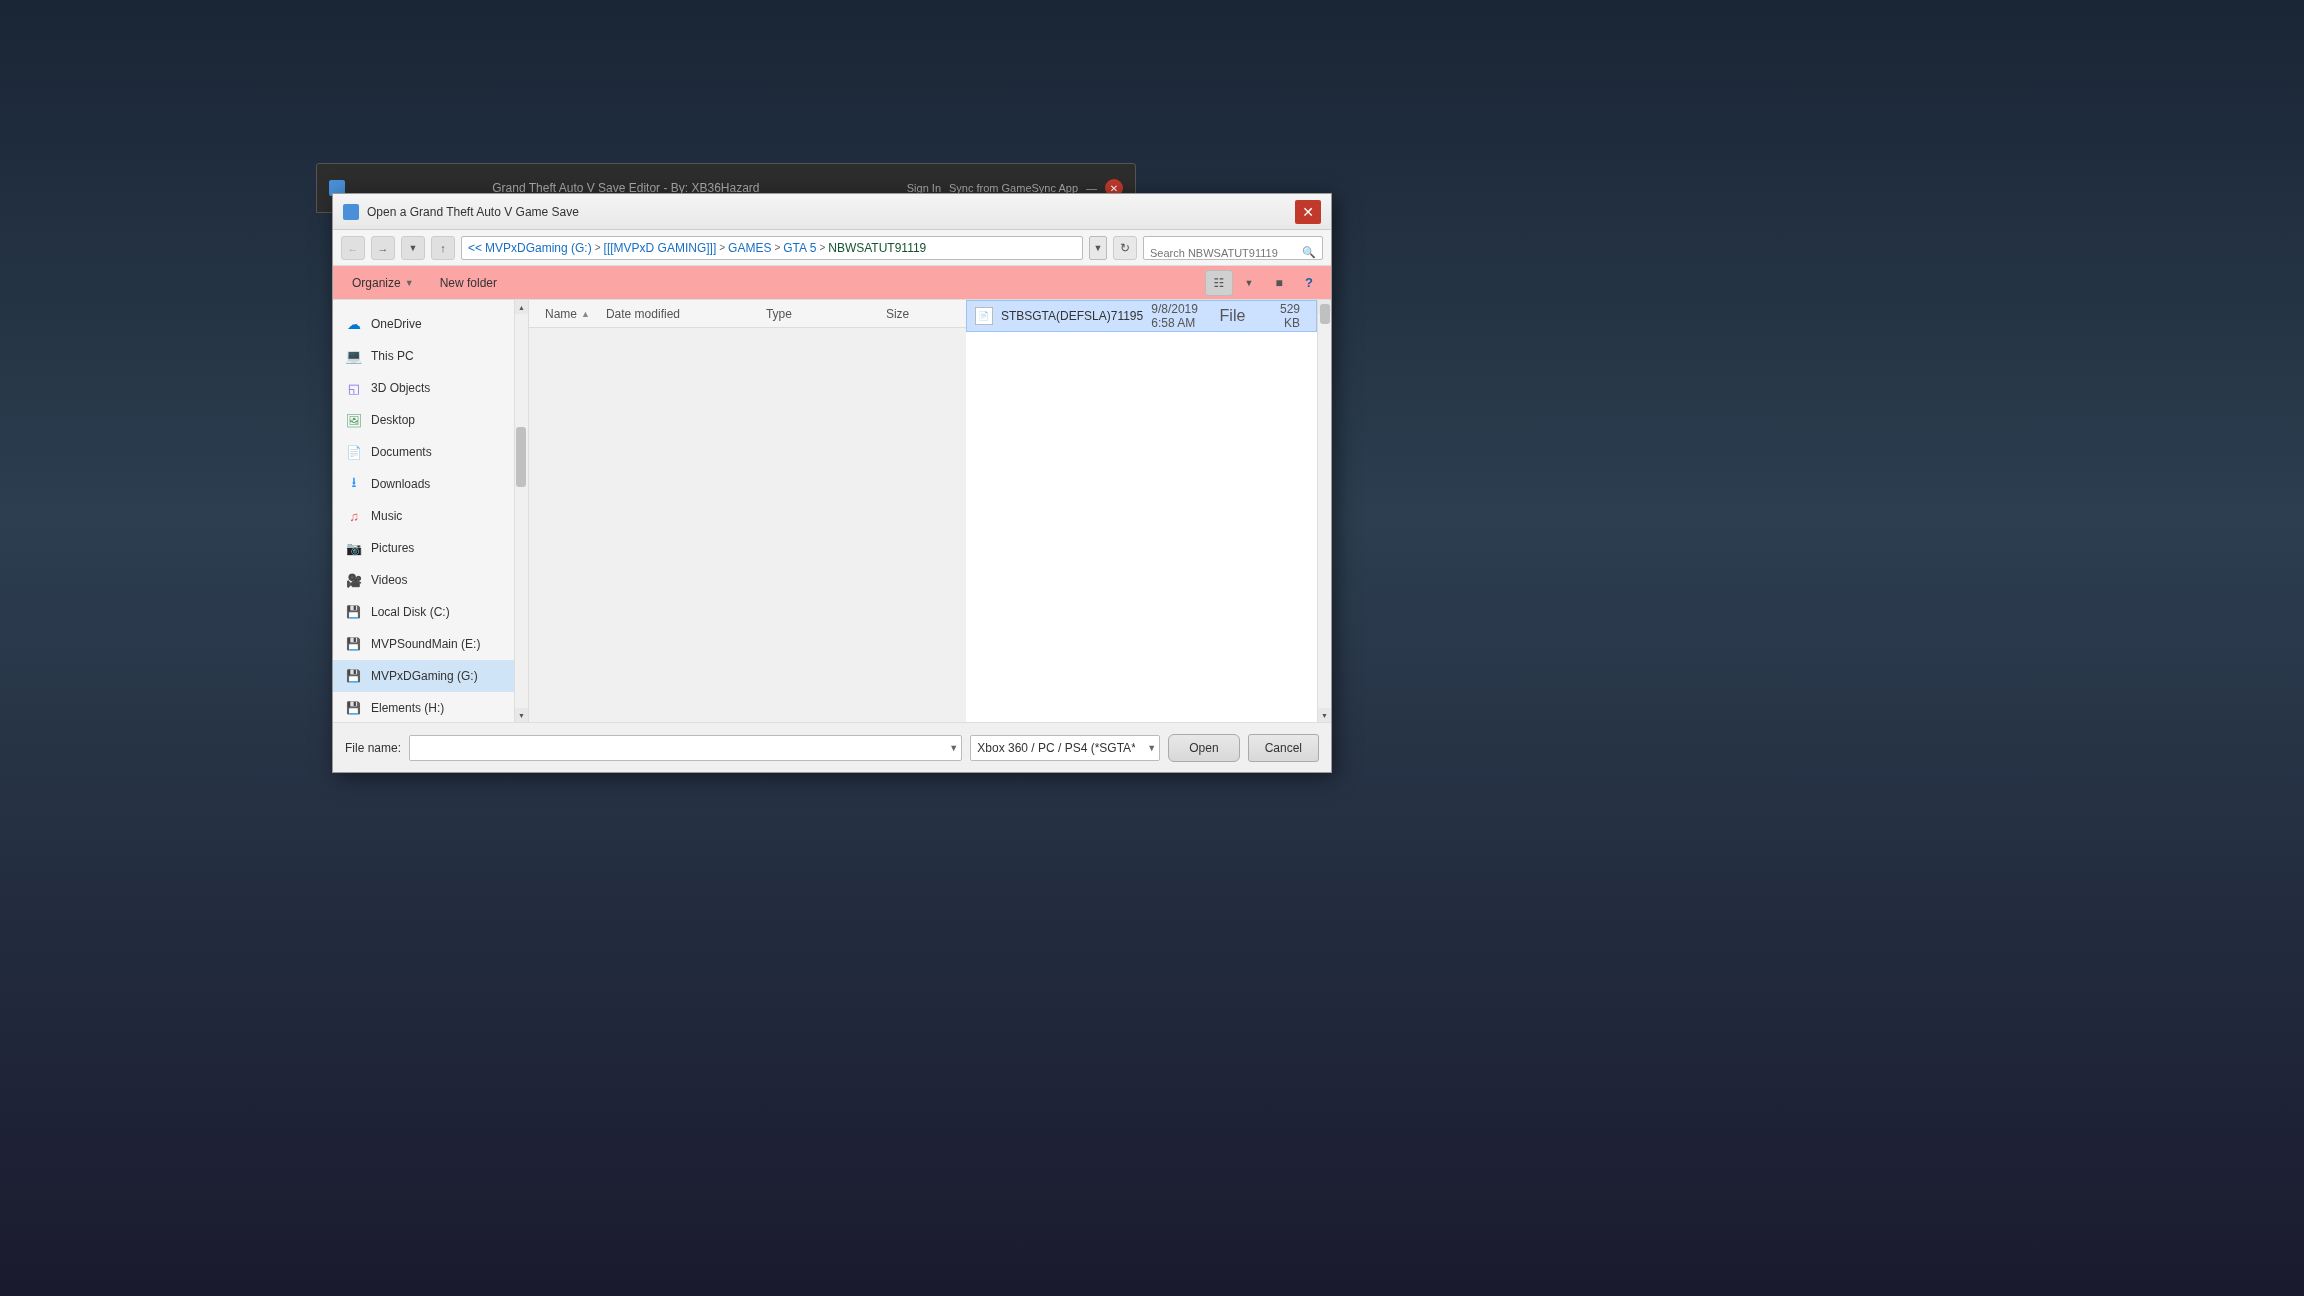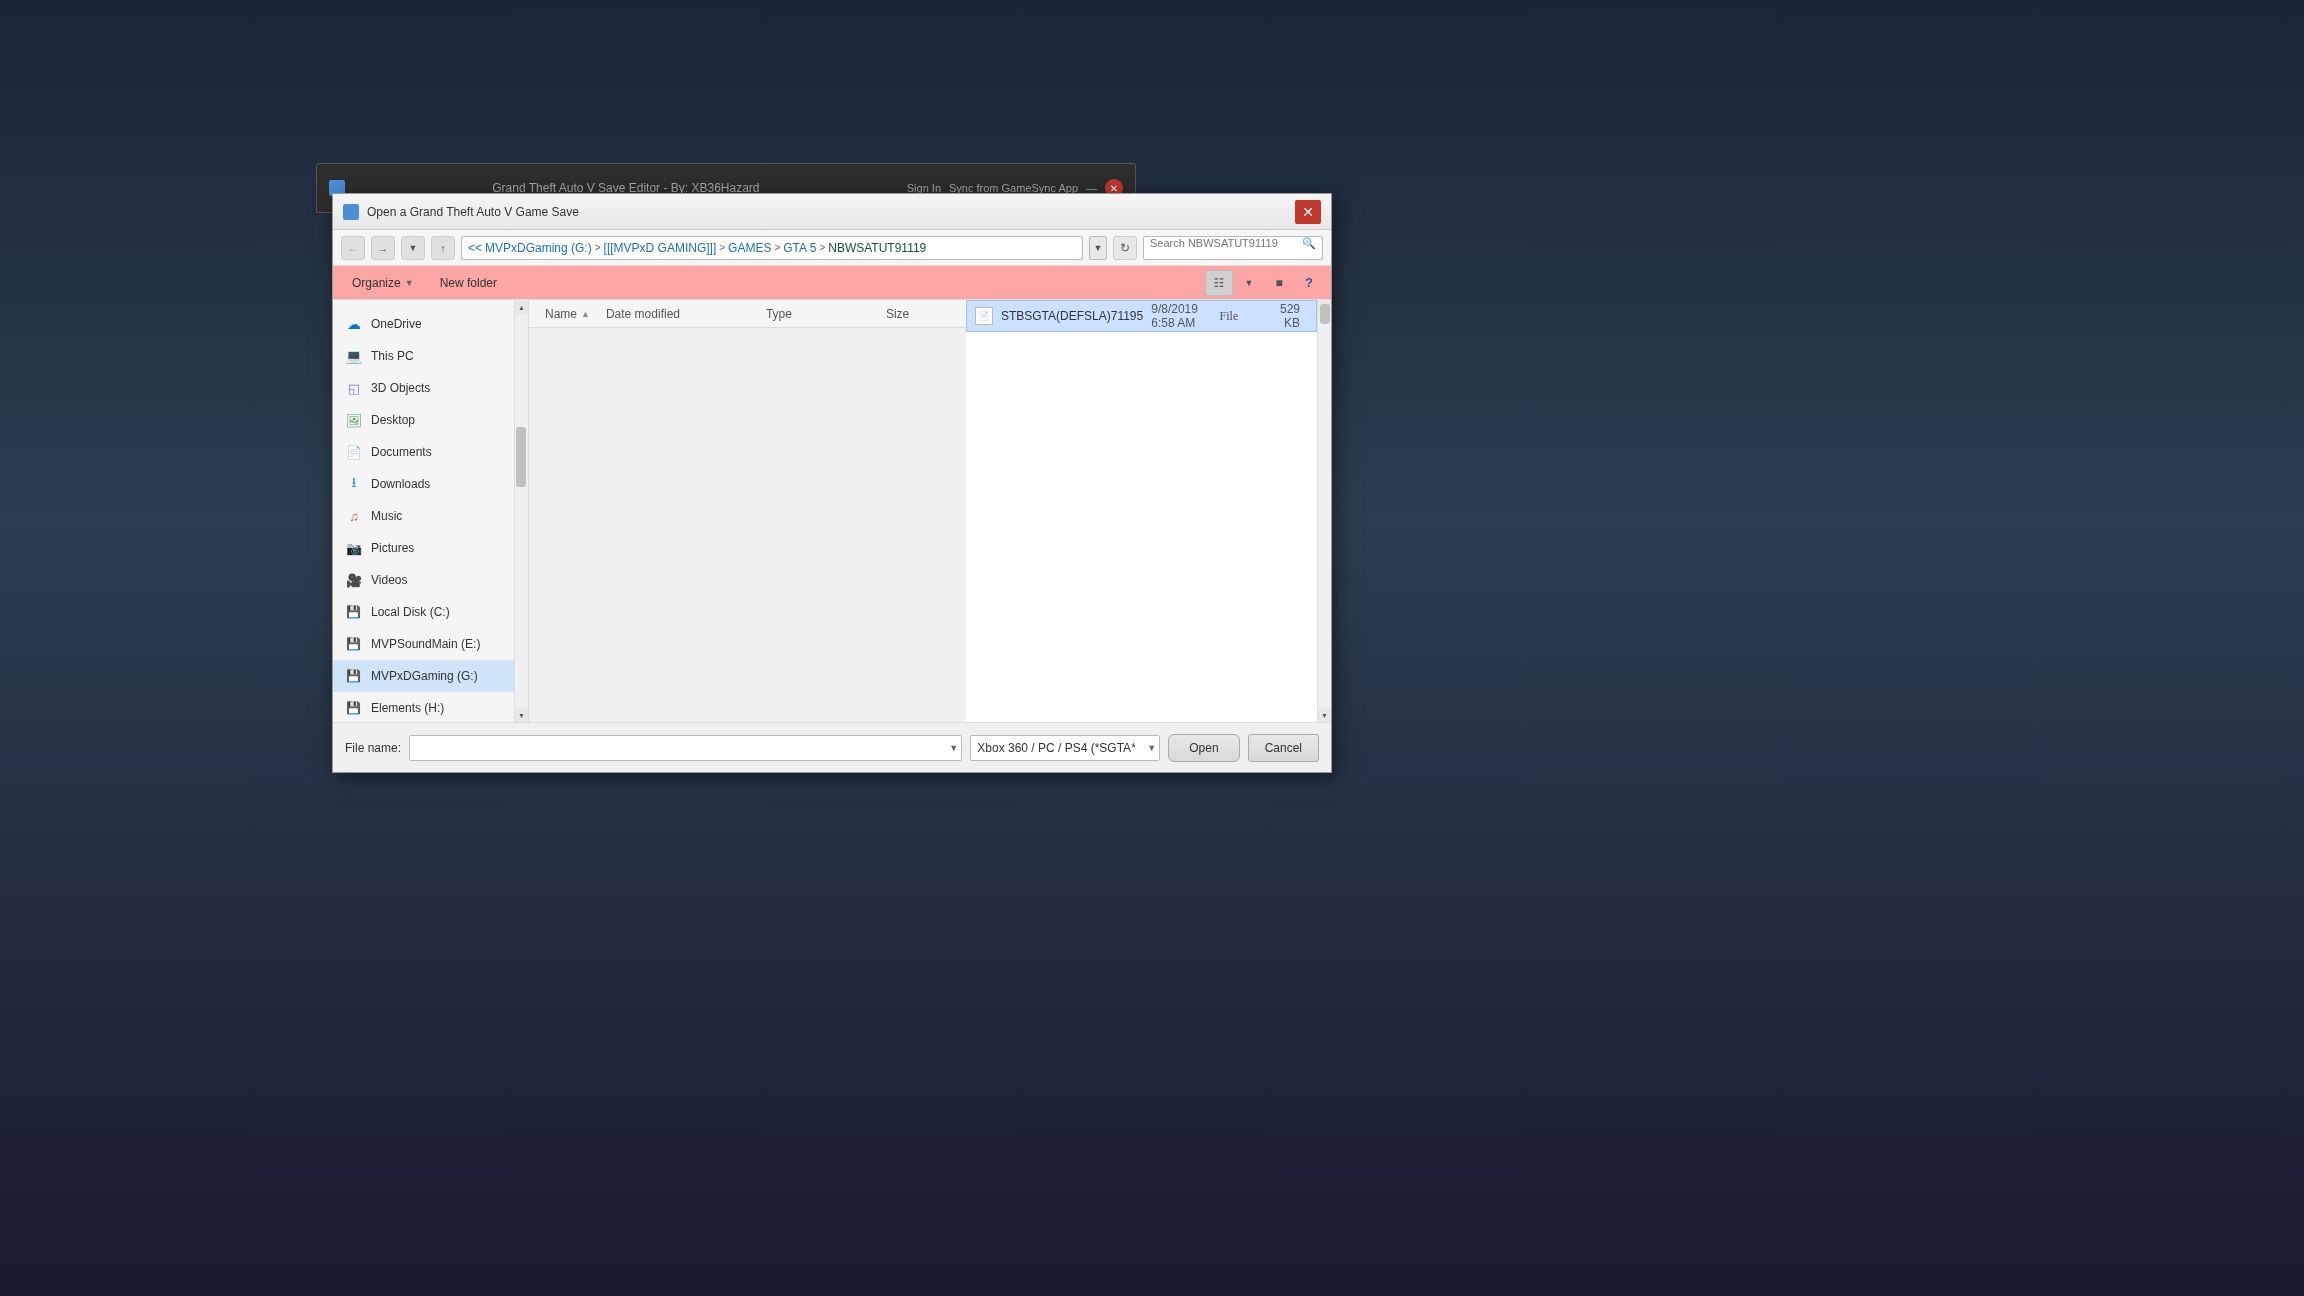--- a/index.html
+++ b/index.html
@@ -186,21 +186,21 @@
       font-size: 12px;
       color: #555;
     }
     .search-box {
       width: 180px;
       height: 24px;
       background: white;
       border: 1px solid #bbb;
       border-radius: 2px;
       display: flex;
-      align-items: flex-start;
+      align-items: flex-end;
       padding: 0 6px;
       gap: 4px;
     }
     .search-input {
       flex: 1;
       border: none;
       outline: none;
       font-size: 11px;
       color: #aaa;
       background: transparent;
@@ -373,21 +373,21 @@
       background: white;
       display: flex;
       align-items: center;
       justify-content: center;
       font-size: 9px;
       color: #888;
       flex-shrink: 0;
     }
     .file-name { flex: 1; font-size: 12px; color: #333; }
     .file-date { width: 160px; font-size: 12px; color: #555; }
-    .file-type { width: 120px; font-size: 12px; color: #555; font-family: Liberation Serif, serif; }
+    .file-type { width: 120px; font-size: 16px; color: #555; }
     .file-size { width: 80px; font-size: 12px; color: #555; text-align: right; padding-right: 8px; }
 
     
     .dialog-bottom {
       height: 50px;
       background: #f0f0f0;
       border-top: 1px solid #ddd;
       display: flex;
       align-items: center;
       padding: 0 12px;

